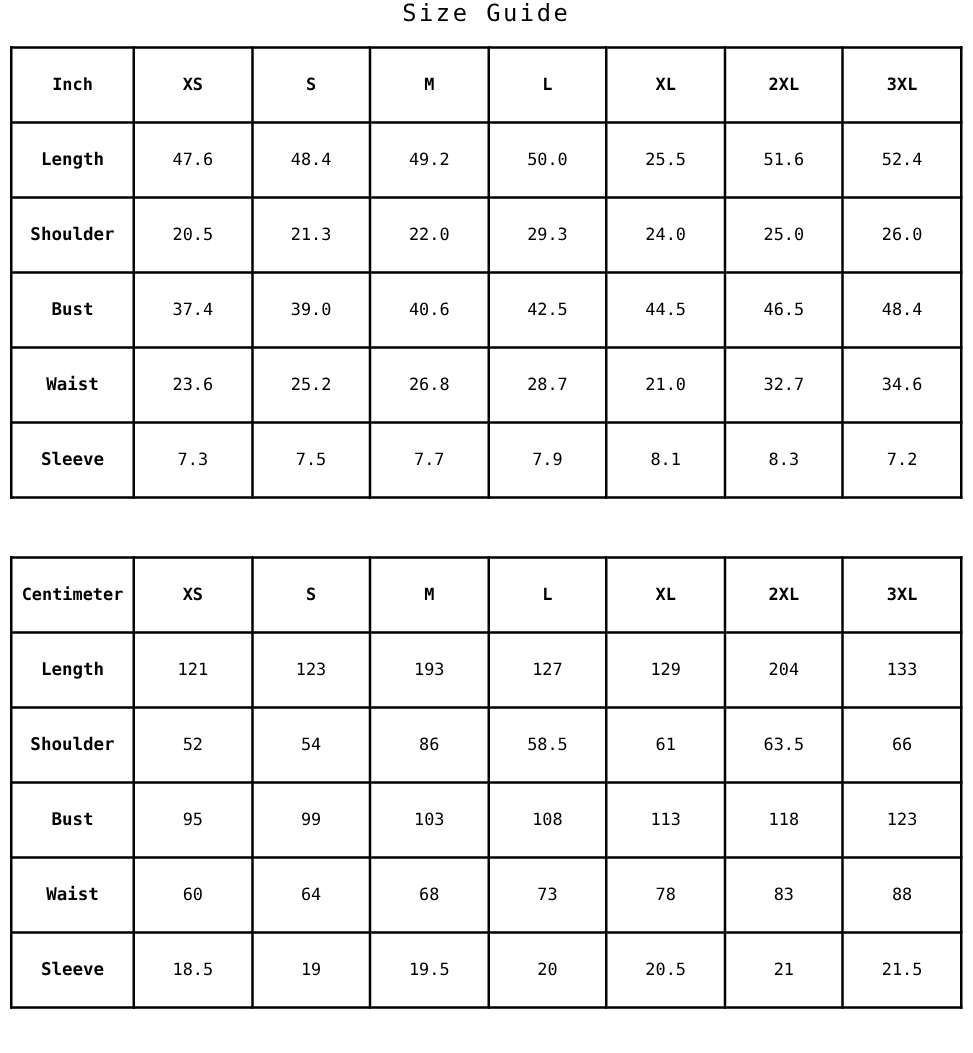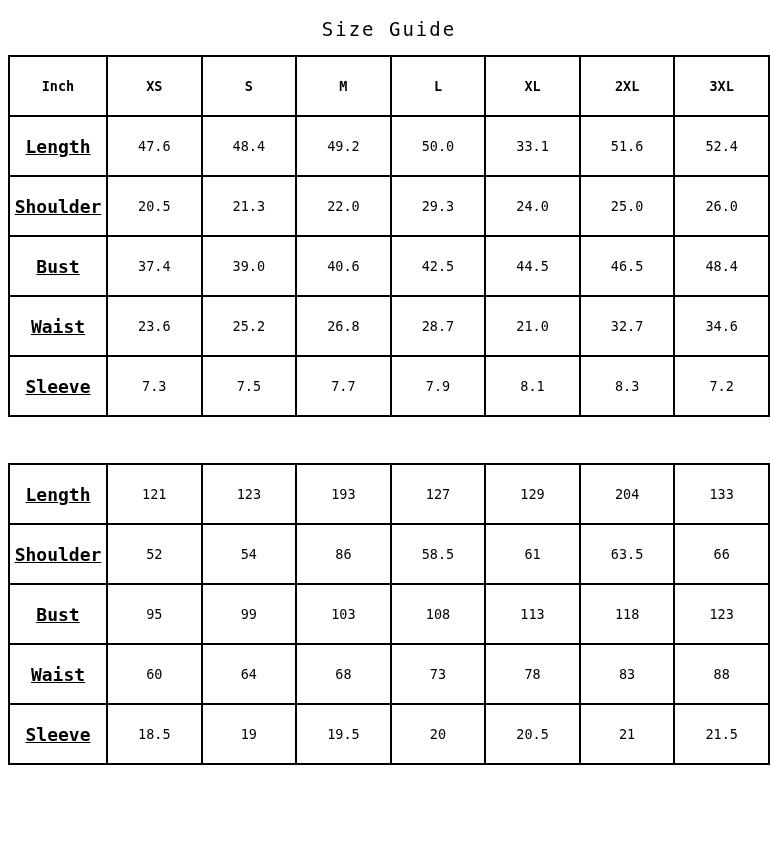--- a/index.html
+++ b/index.html
@@ -18,21 +18,20 @@
     position: relative;
     width: 778px;
     height: 842px;
     box-sizing: border-box;
   }
   .title {
     text-align: center;
     font-family: "DejaVu Sans Mono", monospace;
     font-size: 19px;
     letter-spacing: 2px;
-    padding-top: 18px;
     padding-bottom: 15px;
     color: #000;
   }
   table.size-table {
     border-collapse: collapse;
     width: 762px;
     margin: 0 auto;
     table-layout: fixed;
   }
   table.size-table td {
@@ -43,22 +42,21 @@
     font-family: "DejaVu Sans Mono", monospace;
     font-size: 13.5px;
     color: #000;
   }
   table.size-table td.hdr-cell {
     font-weight: bold;
     font-size: 13.5px;
   }
   table.size-table td.row-label {
     font-weight: bold;
-    font-size: 18px;
-    text-decoration: underline;
+    font-size: 14px;
   }
   table.size-table col.first {
     width: 98px;
   }
   .gap {
     height: 46px;
   }
 </style>
 </head>
 <body>
@@ -88,21 +86,21 @@
         <td class="hdr-cell">XL</td>
         <td class="hdr-cell">2XL</td>
         <td class="hdr-cell">3XL</td>
       </tr>
       <tr>
         <td class="row-label">Length</td>
         <td>47.6</td>
         <td>48.4</td>
         <td>49.2</td>
         <td>50.0</td>
-        <td>33.1</td>
+        <td>25.5</td>
         <td>51.6</td>
         <td>52.4</td>
       </tr>
       <tr>
         <td class="row-label">Shoulder</td>
         <td>20.5</td>
         <td>21.3</td>
         <td>22.0</td>
         <td>29.3</td>
         <td>24.0</td>
@@ -150,20 +148,30 @@
         <col>
         <col>
         <col>
         <col>
         <col>
         <col>
         <col>
     </colgroup>
     <tbody>
       <tr>
+        <td class="hdr-cell">Centimeter</td>
+        <td class="hdr-cell">XS</td>
+        <td class="hdr-cell">S</td>
+        <td class="hdr-cell">M</td>
+        <td class="hdr-cell">L</td>
+        <td class="hdr-cell">XL</td>
+        <td class="hdr-cell">2XL</td>
+        <td class="hdr-cell">3XL</td>
+      </tr>
+      <tr>
         <td class="row-label">Length</td>
         <td>121</td>
         <td>123</td>
         <td>193</td>
         <td>127</td>
         <td>129</td>
         <td>204</td>
         <td>133</td>
       </tr>
       <tr>

